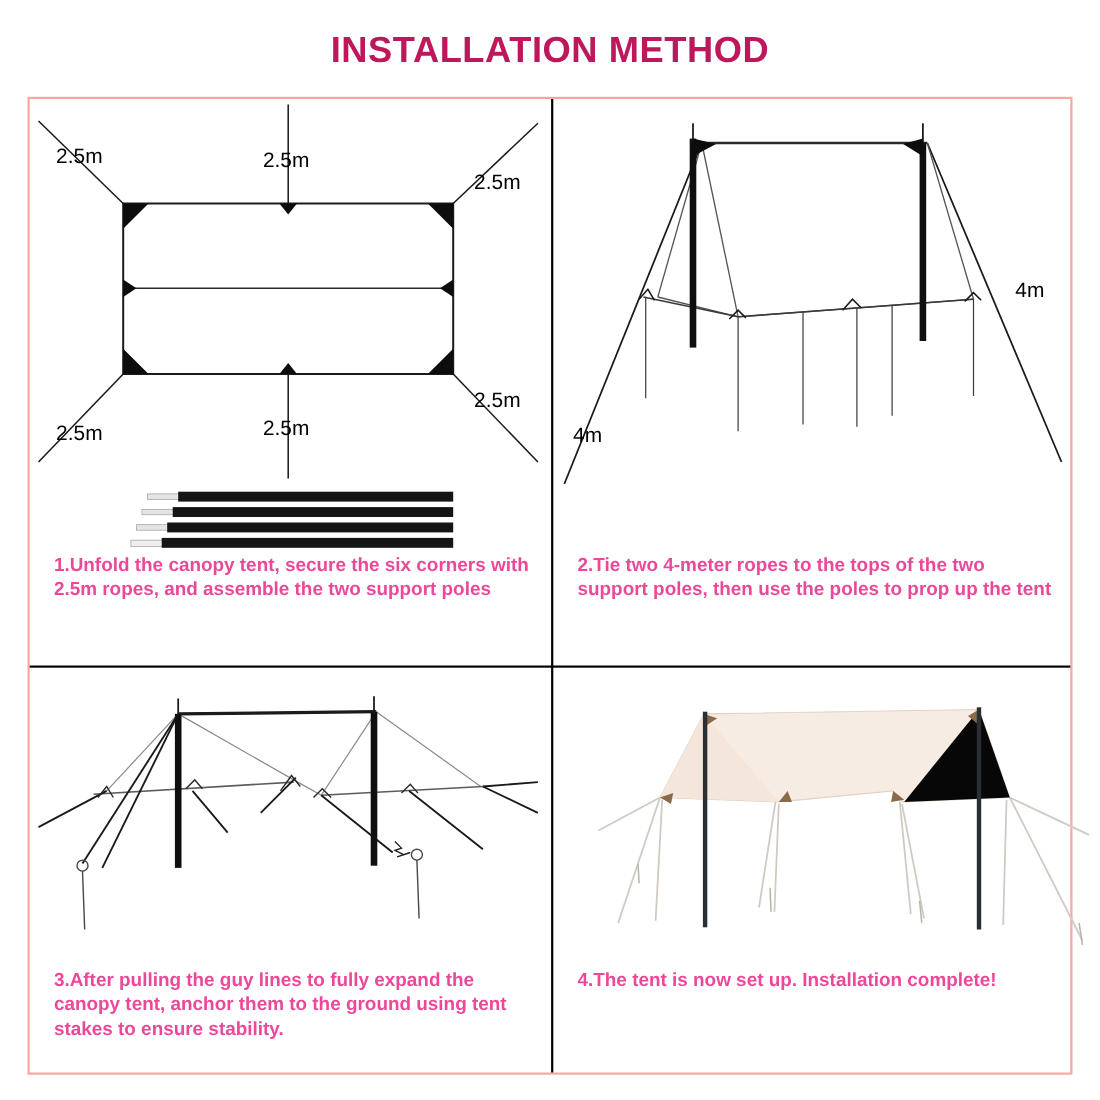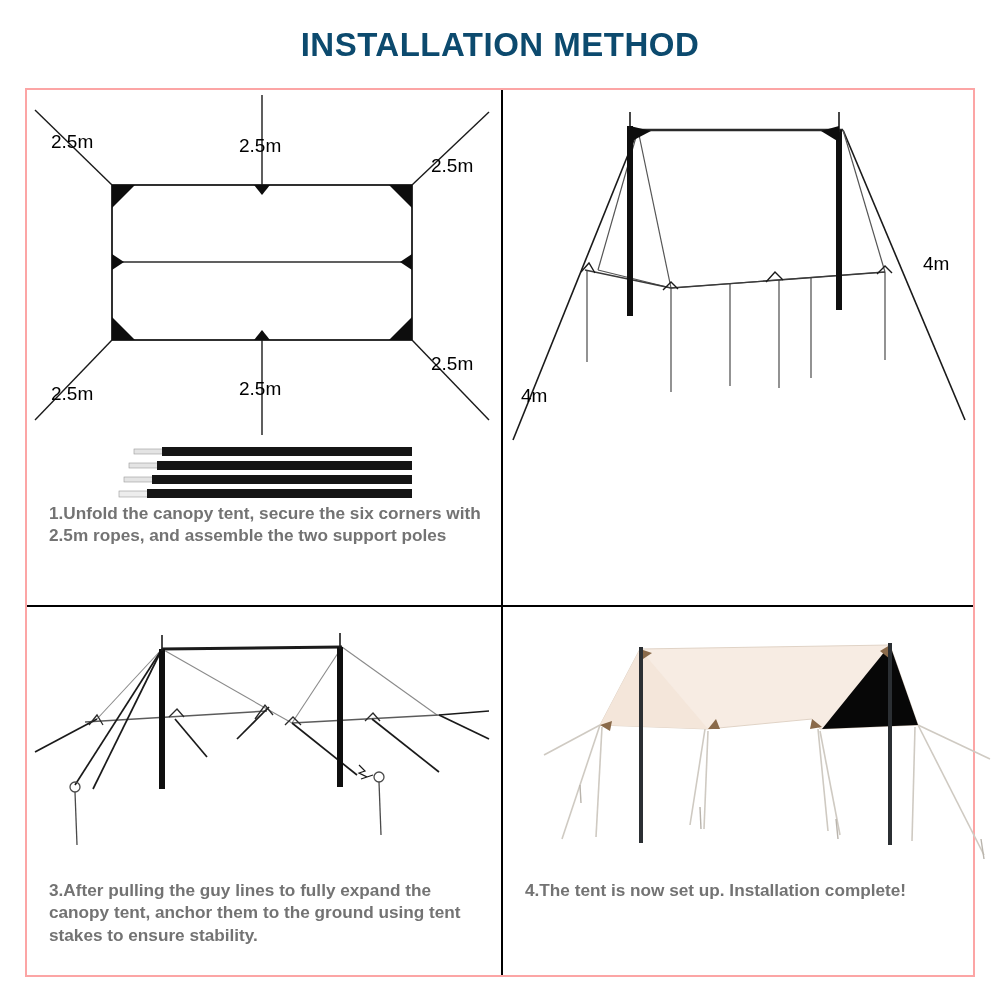--- a/index.html
+++ b/index.html
@@ -24,21 +24,21 @@
   }
   #title {
     position: absolute;
     left: 0;
     top: 26px;
     width: 1000px;
     text-align: center;
     font-size: 33px;
     font-weight: bold;
     letter-spacing: 0.5px;
-    color: #0c4a6e;
+    color: #be185d;
     font-family: "Liberation Sans", sans-serif;
   }
   #grid {
     position: absolute;
     left: 25px;
     top: 88px;
     width: 950px;
     height: 889px;
     border: 2px solid #fca5a5;
     box-sizing: border-box;
@@ -77,21 +77,21 @@
   }
   .caption {
     position: absolute;
     left: 0;
     width: 100%;
     box-sizing: border-box;
     padding: 0 16px 0 22px;
     font-size: 17.2px;
     font-weight: bold;
     line-height: 1.30;
-    color: #737373;
+    color: #ec4899;
     font-family: "Liberation Sans", sans-serif;
   }
   #cell1 .caption { top: 412px; }
   #cell2 .caption { top: 412px; }
   #cell3 .caption { top: 272px; }
   #cell4 .caption { top: 272px; }
 
   .dimlabel {
     font-family: "Liberation Sans", sans-serif;
     font-size: 19px;
@@ -209,20 +209,21 @@
           <line x1="227" y1="194" x2="227" y2="296"></line>
           <line x1="276" y1="190" x2="276" y2="298"></line>
           <line x1="308" y1="188" x2="308" y2="288"></line>
           <line x1="382" y1="182" x2="382" y2="270"></line>
         </g>
 
         <text class="dimlabel" x="18" y="312">4m</text>
         <text class="dimlabel" x="420" y="180">4m</text>
       </svg>
 
+      <div class="caption">2.Tie two 4-meter ropes to the tops of the two support poles, then use the poles to prop up the tent</div>
     </div>
 
     <div class="cell" id="cell3">
       <svg class="art" viewBox="0 0 474 270" width="474" height="270">
 
         <line x1="135" y1="42" x2="315" y2="40" stroke="#1b1b1b" stroke-width="3"></line>
 
         <g stroke="#8a8a8a" fill="none" stroke-width="1.1">
           <line x1="135" y1="42" x2="70" y2="112"></line>
           <line x1="135" y1="42" x2="240" y2="102"></line>

